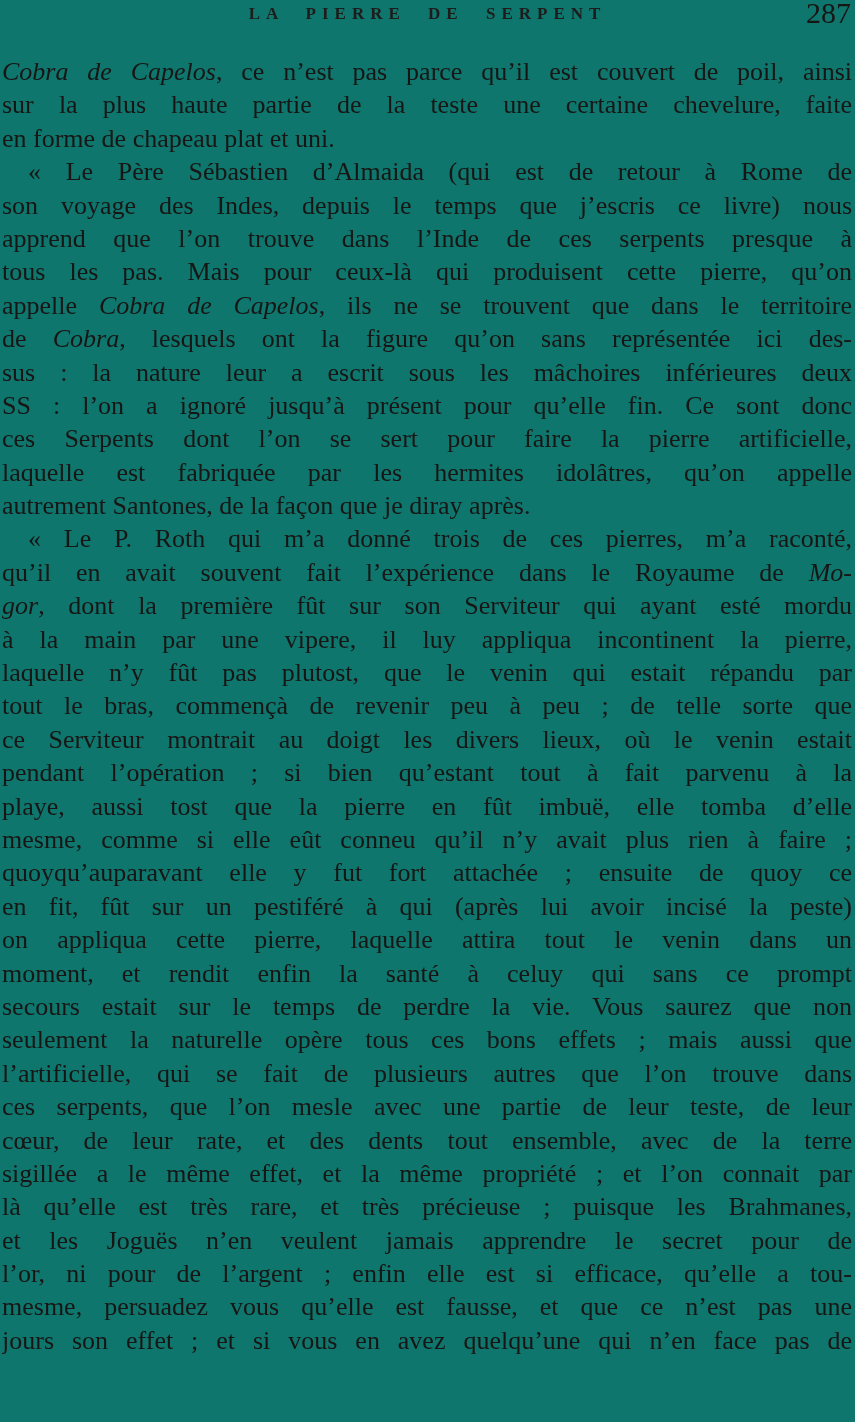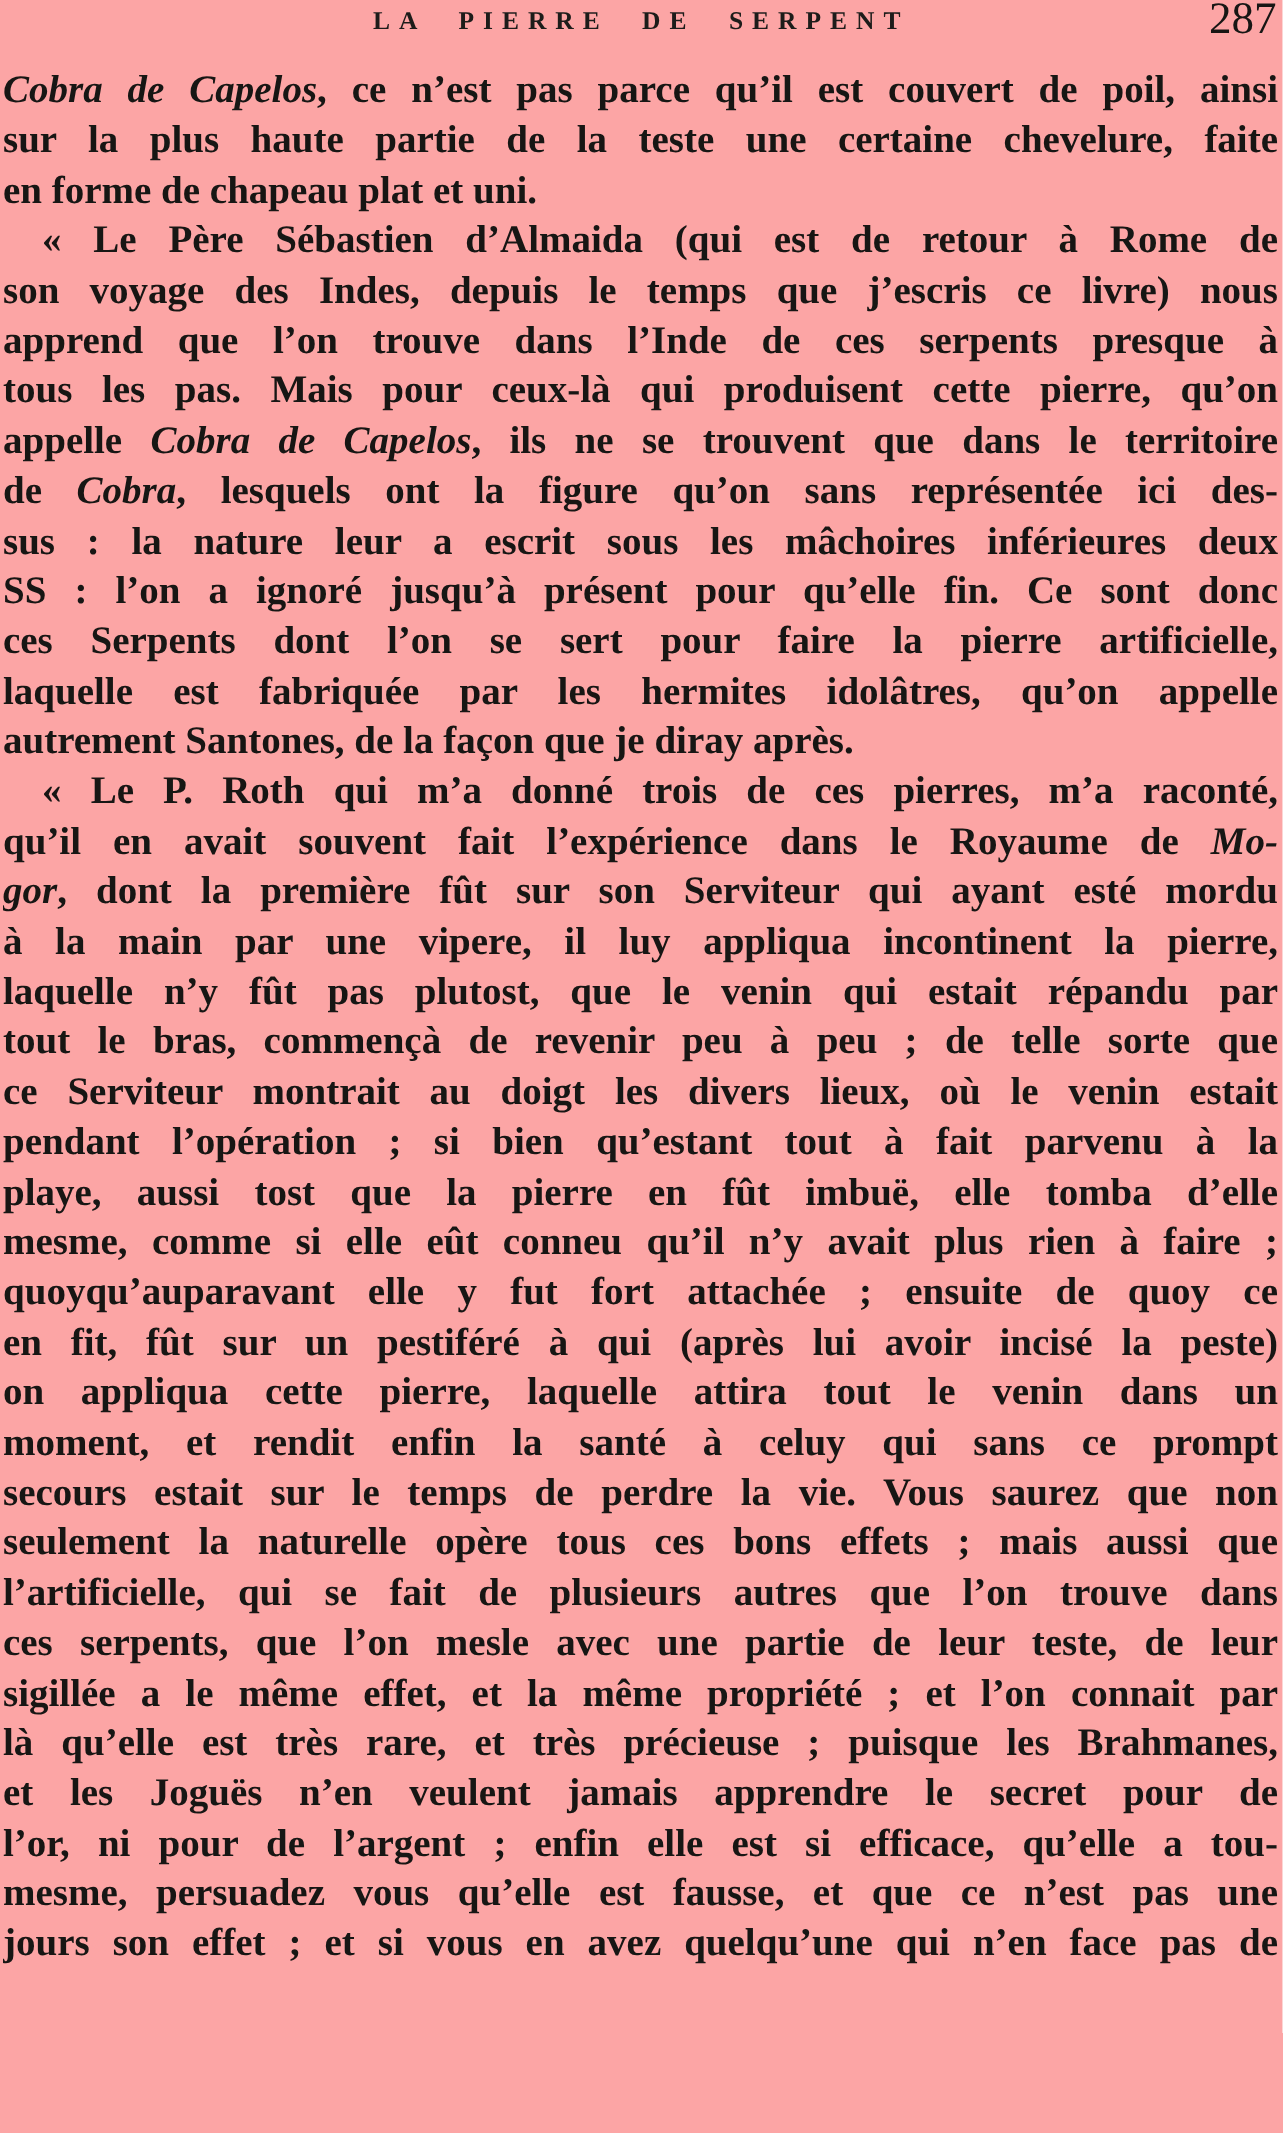--- a/index.html
+++ b/index.html
@@ -4,21 +4,21 @@
 <style>
   html, body {
     margin: 0;
     padding: 0;
     background: #fdfdfc;
   }
   #page {
     position: relative;
     width: 855px;
     height: 1422px;
-    background: #fca5a5;
+    background: #0f766e;
     color: #171614;
     font-family: "Liberation Serif", "DejaVu Serif", serif;
     overflow: hidden;
   }
   .running-head {
     position: relative;
     height: 46px;
   }
   .running-title {
     position: absolute;
@@ -34,24 +34,23 @@
   }
   .page-number {
     position: absolute;
     top: -4px;
     right: 4px;
     font-size: 30px;
     color: #171614;
   }
   .body-text {
     position: absolute;
-    top: 43px;
+    top: 55px;
     left: 2px;
     right: 3px;
-    font-weight: bold;
   }
   .line {
     height: 33.4px;
     line-height: 33.4px;
     font-size: 26px;
     text-align: justify;
     text-align-last: justify;
     white-space: normal;
     overflow: hidden;
   }
@@ -99,20 +98,21 @@
       <div class="line"><span>playe, aussi tost que la pierre en fût imbuë, elle tomba d’elle</span></div>
       <div class="line"><span>mesme, comme si elle eût conneu qu’il n’y avait plus rien à faire ;</span></div>
       <div class="line"><span>quoyqu’auparavant elle y fut fort attachée ; ensuite de quoy ce</span></div>
       <div class="line"><span>en fit, fût sur un pestiféré à qui (après lui avoir incisé la peste)</span></div>
       <div class="line"><span>on appliqua cette pierre, laquelle attira tout le venin dans un</span></div>
       <div class="line"><span>moment, et rendit enfin la santé à celuy qui sans ce prompt</span></div>
       <div class="line"><span>secours estait sur le temps de perdre la vie. Vous saurez que non</span></div>
       <div class="line"><span>seulement la naturelle opère tous ces bons effets ; mais aussi que</span></div>
       <div class="line"><span>l’artificielle, qui se fait de plusieurs autres que l’on trouve dans</span></div>
       <div class="line"><span>ces serpents, que l’on mesle avec une partie de leur teste, de leur</span></div>
+      <div class="line"><span>cœur, de leur rate, et des dents tout ensemble, avec de la terre</span></div>
       <div class="line"><span>sigillée a le même effet, et la même propriété ; et l’on connait par</span></div>
       <div class="line"><span>là qu’elle est très rare, et très précieuse ; puisque les Brahmanes,</span></div>
       <div class="line"><span>et les Joguës n’en veulent jamais apprendre le secret pour de</span></div>
       <div class="line"><span>l’or, ni pour de l’argent ; enfin elle est si efficace, qu’elle a tou-</span></div>
       <div class="line"><span>mesme, persuadez vous qu’elle est fausse, et que ce n’est pas une</span></div>
       <div class="line"><span>jours son effet ; et si vous en avez quelqu’une qui n’en face pas de</span></div>
     </div>
 </div>
 
 </body></html>

